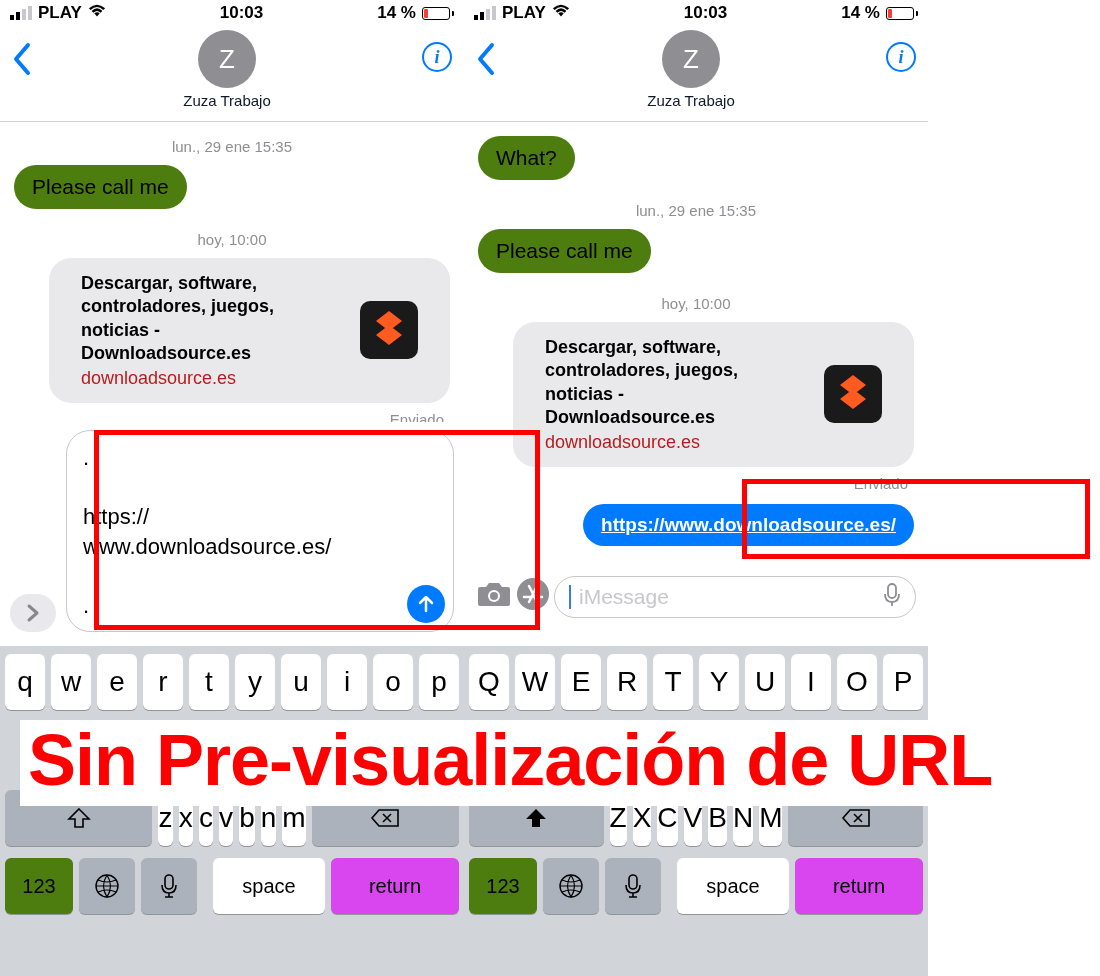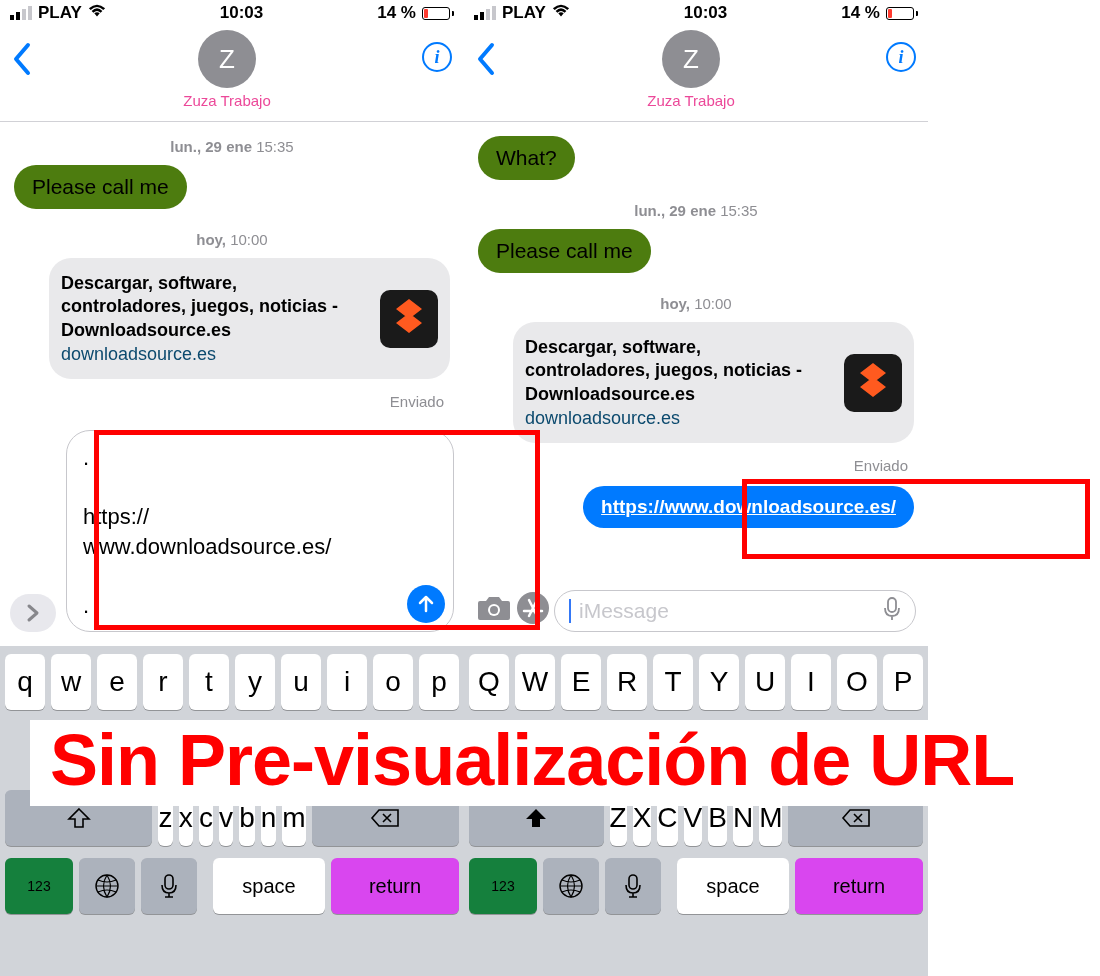--- a/index.html
+++ b/index.html
@@ -45,46 +45,46 @@
     display: flex; align-items: center; justify-content: center;
     font-family: Georgia, serif; font-style: italic; font-weight: bold;
     color: #007aff; font-size: 18px;
   }
   .contact { text-align: center; }
   .avatar {
     width: 58px; height: 58px; border-radius: 50%; background: #8e8e93;
     color: #fff; display: flex; align-items: center; justify-content: center;
     font-size: 26px; font-weight: 500; margin: 0 auto 4px;
   }
-  .contact-name { font-size: 15px; color: #ec4899; }
+  .contact-name { font-size: 15px; color: #0f172a; }
 
   
   .conv { flex: 1; overflow: hidden; padding: 0 14px; display: flex; flex-direction: column; }
   .timestamp { text-align: center; color: #8e8e93; font-size: 15px; margin: 16px 0 10px; }
-  .timestamp b { font-weight: 700; }
+  .timestamp b { font-weight: 400; }
 
   .bubble-in {
     background: #4d7c0f; color: #000; border-radius: 22px;
     padding: 10px 18px; font-size: 21px; align-self: flex-start;
     max-width: 80%; margin-bottom: 6px;
   }
   .bubble-out {
     background: #007aff; color: #fff; border-radius: 22px;
     padding: 10px 18px; font-size: 19px; align-self: flex-end;
     max-width: 80%; margin-bottom: 6px; text-decoration: underline; font-weight: bold;
   }
 
   .link-card {
     align-self: flex-end; background: #e9e9eb; border-radius: 22px;
-    padding: 14px 12px; display: flex; gap: 32px; align-items: center;
-    max-width: 92%; margin-bottom: 12px;
+    padding: 14px 32px; display: flex; gap: 32px; align-items: center;
+    max-width: 92%; margin-bottom: 6px;
   }
   .link-texts { flex: 1; }
   .link-title { font-size: 18px; font-weight: 600; color: #000; line-height: 1.3; }
-  .link-domain { color: #0c4a6e; font-size: 18px; margin-top: 2px; }
+  .link-domain { color: #b91c1c; font-size: 18px; margin-top: 2px; }
   .link-thumb {
     width: 58px; height: 58px; background: #1a1a1a; border-radius: 10px;
     display: flex; align-items: center; justify-content: center;
     color: #ff6b2c; font-size: 28px;
   }
   .link-thumb-inner { transform: rotate(0deg); }
   .status-label { text-align: right; color: #8e8e93; font-size: 15px; margin: 2px 6px 12px 0; }
 
   
   .compose-left { display: flex; align-items: flex-end; padding: 8px 10px 14px; gap: 10px; }
@@ -102,21 +102,21 @@
     position: absolute; right: 8px; bottom: 8px;
     width: 38px; height: 38px; border-radius: 50%; background: #007aff;
     display: flex; align-items: center; justify-content: center;
   }
   .red-box-1 {
     position: absolute; border: 5px solid #ff0000;
     left: 94px; top: 430px; width: 446px; height: 200px; pointer-events: none;
   }
 
   
-  .compose-right { display: flex; align-items: center; padding: 8px 12px 14px; gap: 4px; }
+  .compose-right { display: flex; align-items: center; padding: 8px 12px 28px; gap: 4px; }
   .round-icon { color: #8e8e93; font-size: 30px; }
   .input-pill {
     flex: 1; border: 1px solid #c7c7cc; border-radius: 22px; height: 42px;
     display: flex; align-items: center; padding: 0 14px; gap: 8px;
     color: #c7c7cc; font-size: 21px; position: relative;
   }
   .input-cursor { width: 2px; height: 24px; background: #3478f6; }
   .mic { margin-left: auto; color: #8e8e93; }
   .red-box-2 {
     position: absolute; border: 5px solid #ff0000;
@@ -136,30 +136,30 @@
     box-shadow: 0 1px 0 rgba(0,0,0,.3);
     flex: 1; height: 56px;
     display: flex; align-items: center; justify-content: center;
     font-size: 28px; color: #000;
   }
   .krow.r2 { padding: 0 28px; }
   .krow.r3 .key { flex: 1; }
   .key.fn { background: #acb2bc; flex: 0 0 68px; font-size: 20px; }
   .key.space { flex: 1; font-size: 20px; margin-left: 10px; }
   .key.ret { background: #d946ef; flex: 0 0 128px; font-size: 20px; }
-  .key.num { background: #15803d; flex: 0 0 68px; font-size: 14px; }
+  .key.num { background: #4d7c0f; flex: 0 0 68px; font-size: 20px; }
   .key.globe, .key.micBtn { background: #acb2bc; flex: 0 0 56px; }
 
   
   .overlay-text {
     position: absolute;
-    left: 30px; top: 720px;
+    left: 20px; top: 720px;
     color: #ff0000; font-weight: 700;
     font-size: 72px; background: #fff;
-    padding: 4px 20px 10px;
+    padding: 4px 8px 10px;
     line-height: 1;
     z-index: 50;
     letter-spacing: -1px;
   }
 </style>
 </head>
 <body>
 
 <div class="wrap">
 

